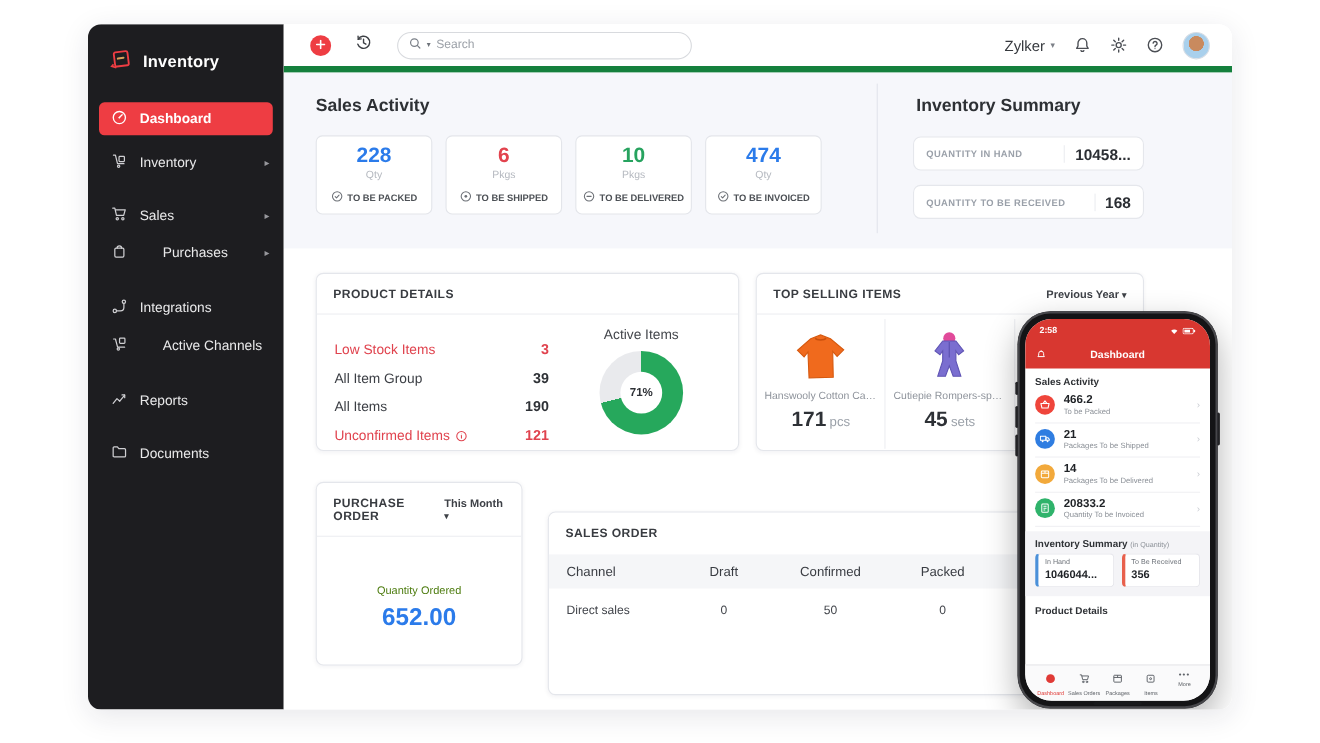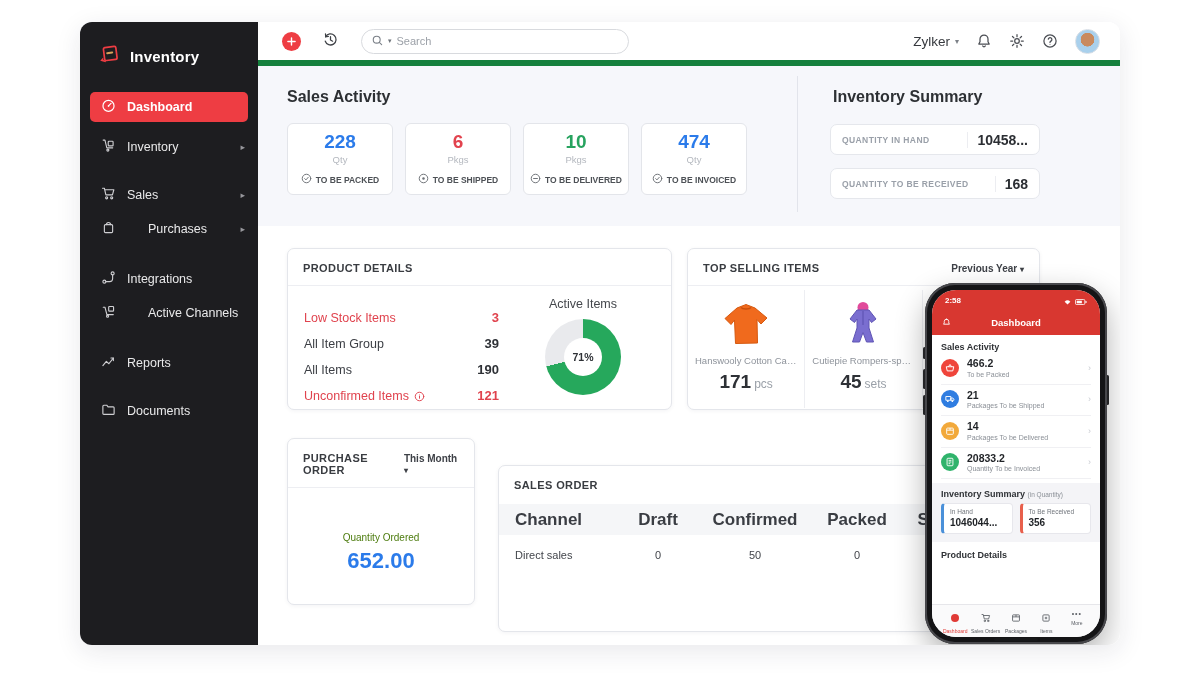--- a/index.html
+++ b/index.html
@@ -79,21 +79,21 @@
   .ts-qty { margin-top:5px; font-size:19px; font-weight:700; color:#2e3136; }
   .ts-qty .unit { font-size:12px; font-weight:400; color:#9aa0a8; margin-left:3px; }
 
   #po-panel { left:29px; top:212px; width:188px; height:167px; }
   .po-body { text-align:center; margin-top:44px; }
   .po-label { font-size:10px; color:#4d7c0f; }
   .po-value { font-size:22px; font-weight:700; color:#2b7bea; margin-top:5px; }
 
   #so-panel { left:240px; top:212px; width:542px; height:167px;margin-top:27px; }
   .so-table-head, .so-table-row { display:grid; grid-template-columns:118px 82px 112px 92px 96px; align-items:center; }
-  .so-table-head { background:#f5f6f8; height:31px; margin-top:2px; font-size:17px; font-weight:700; color:#3a3d43; }
+  .so-table-head { background:#f5f6f8; height:31px; margin-top:2px; font-size:12px; font-weight:400; color:#3a3d43; }
   .so-table-row { height:40px; font-size:11px; color:#42454b; cursor:pointer; }
   .so-c { text-align:center; }
   .so-l { padding-left:16px; text-align:left; }
 
   
   .phone { position:absolute; left:845px; top:261px; width:182px; height:361px; z-index:6; }
   .phone-frame { position:absolute; inset:0; background:#141416; border-radius:30px; box-shadow:0 12px 30px rgba(0,0,0,.30), inset 0 0 0 2px #47474b; }
   .side-btn { position:absolute; background:#2a2a2d; border-radius:2px; }
   .sb-l1 { left:-2px; top:64px; width:3px; height:12px; }
   .sb-l2 { left:-2px; top:86px; width:3px; height:20px; }

